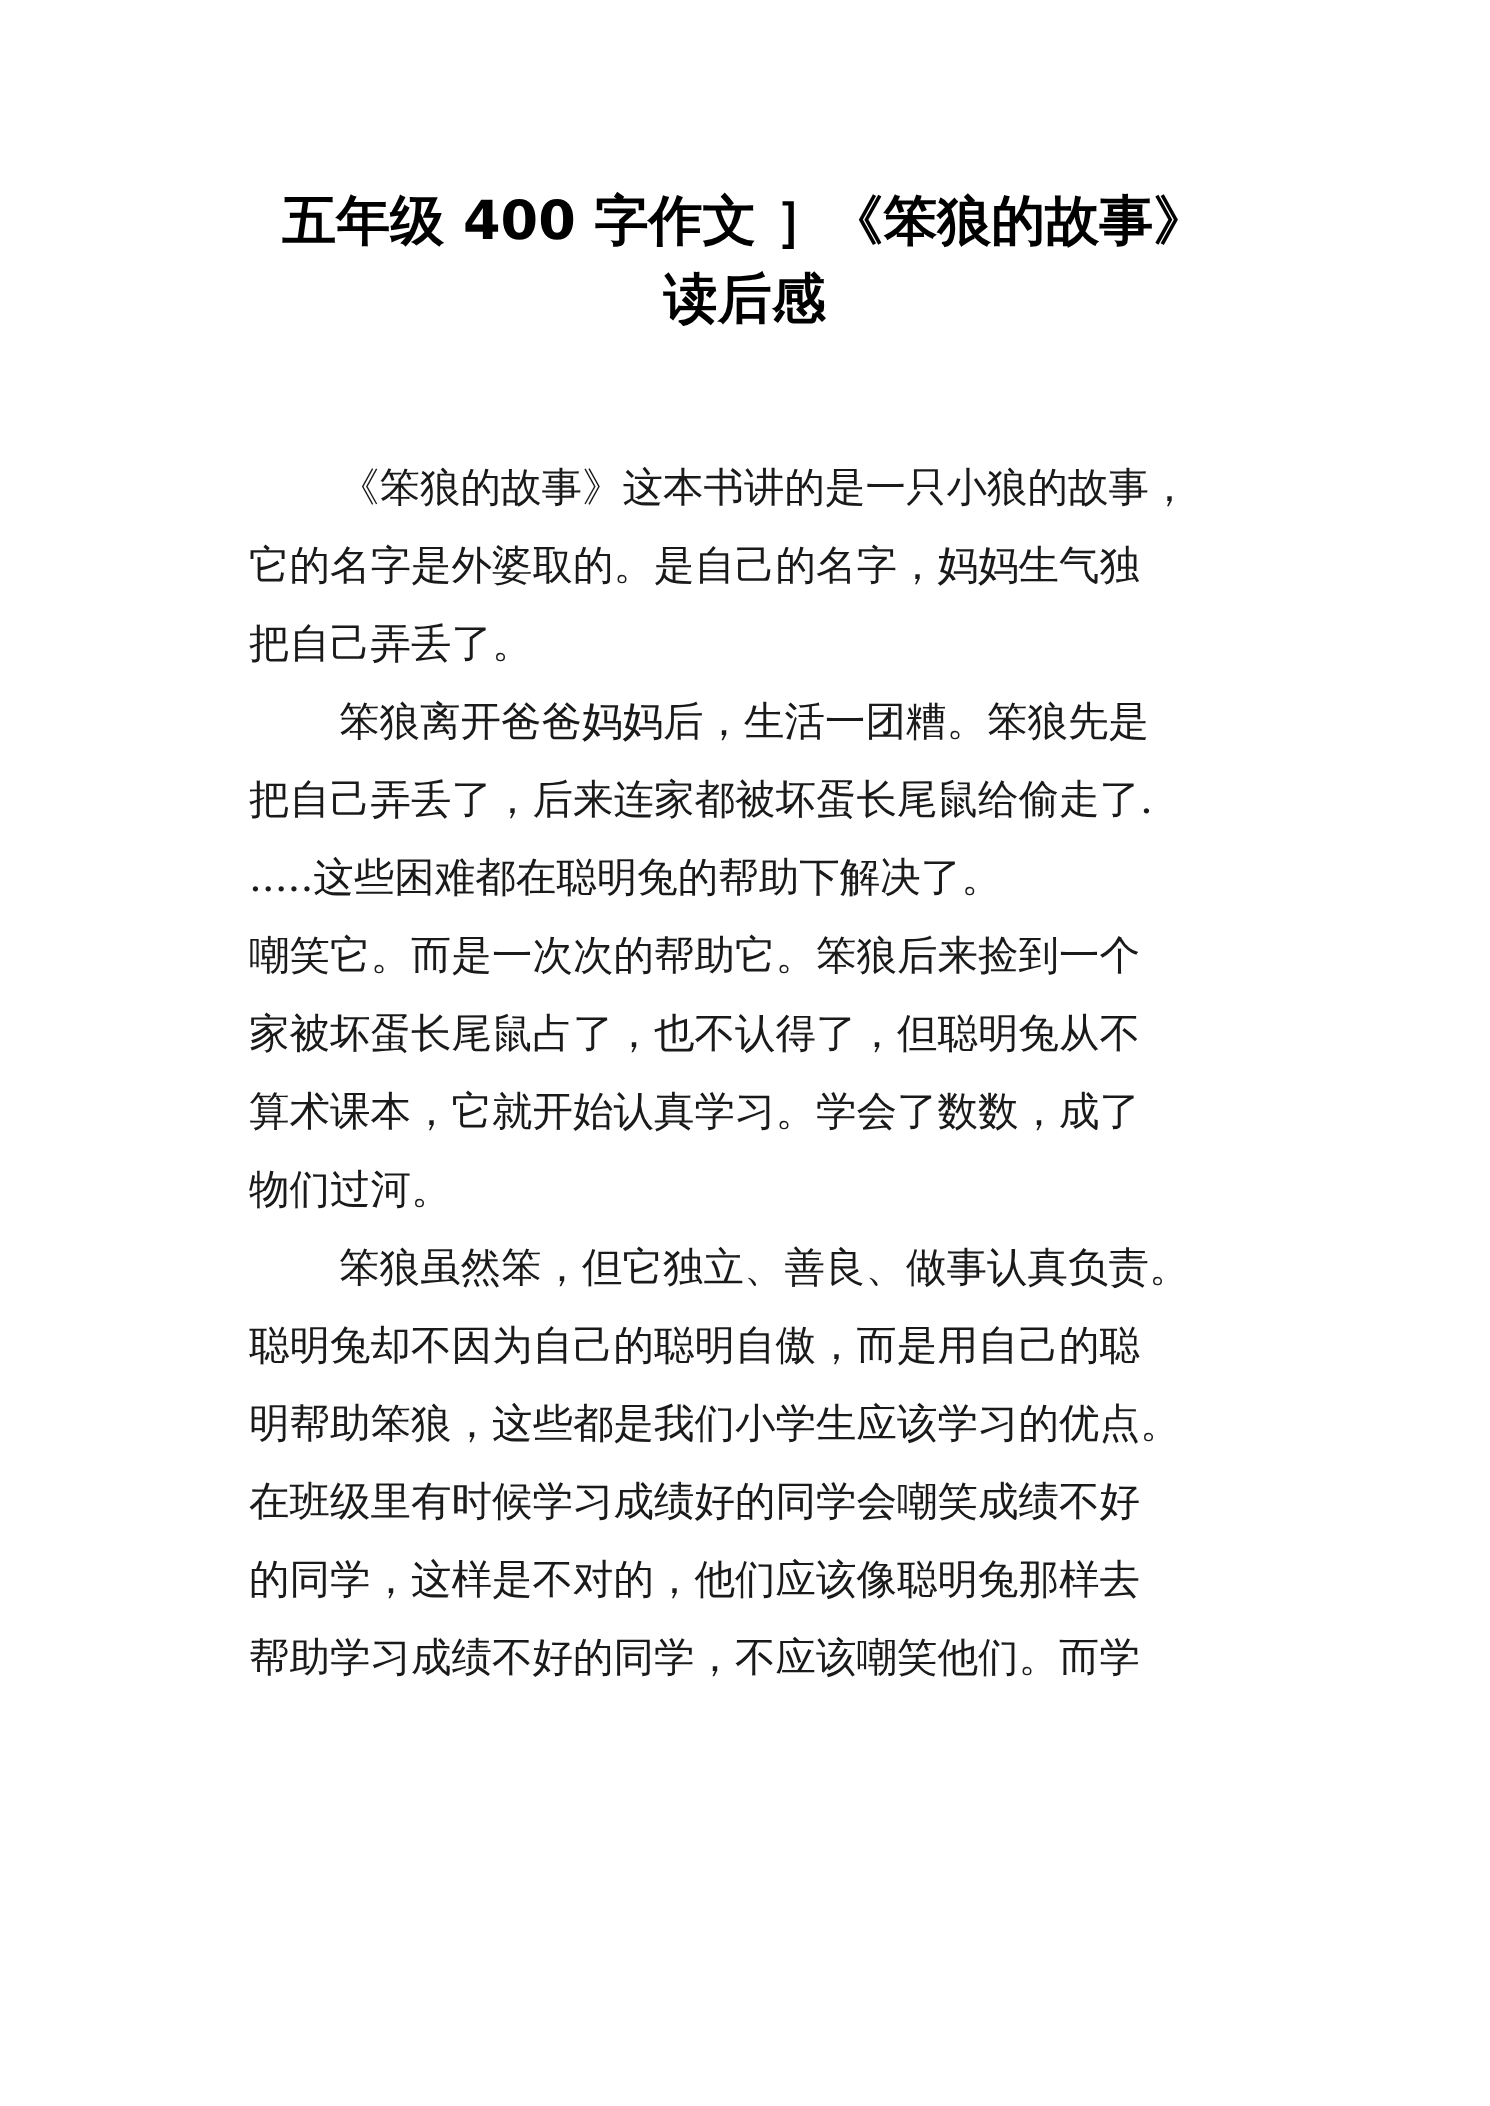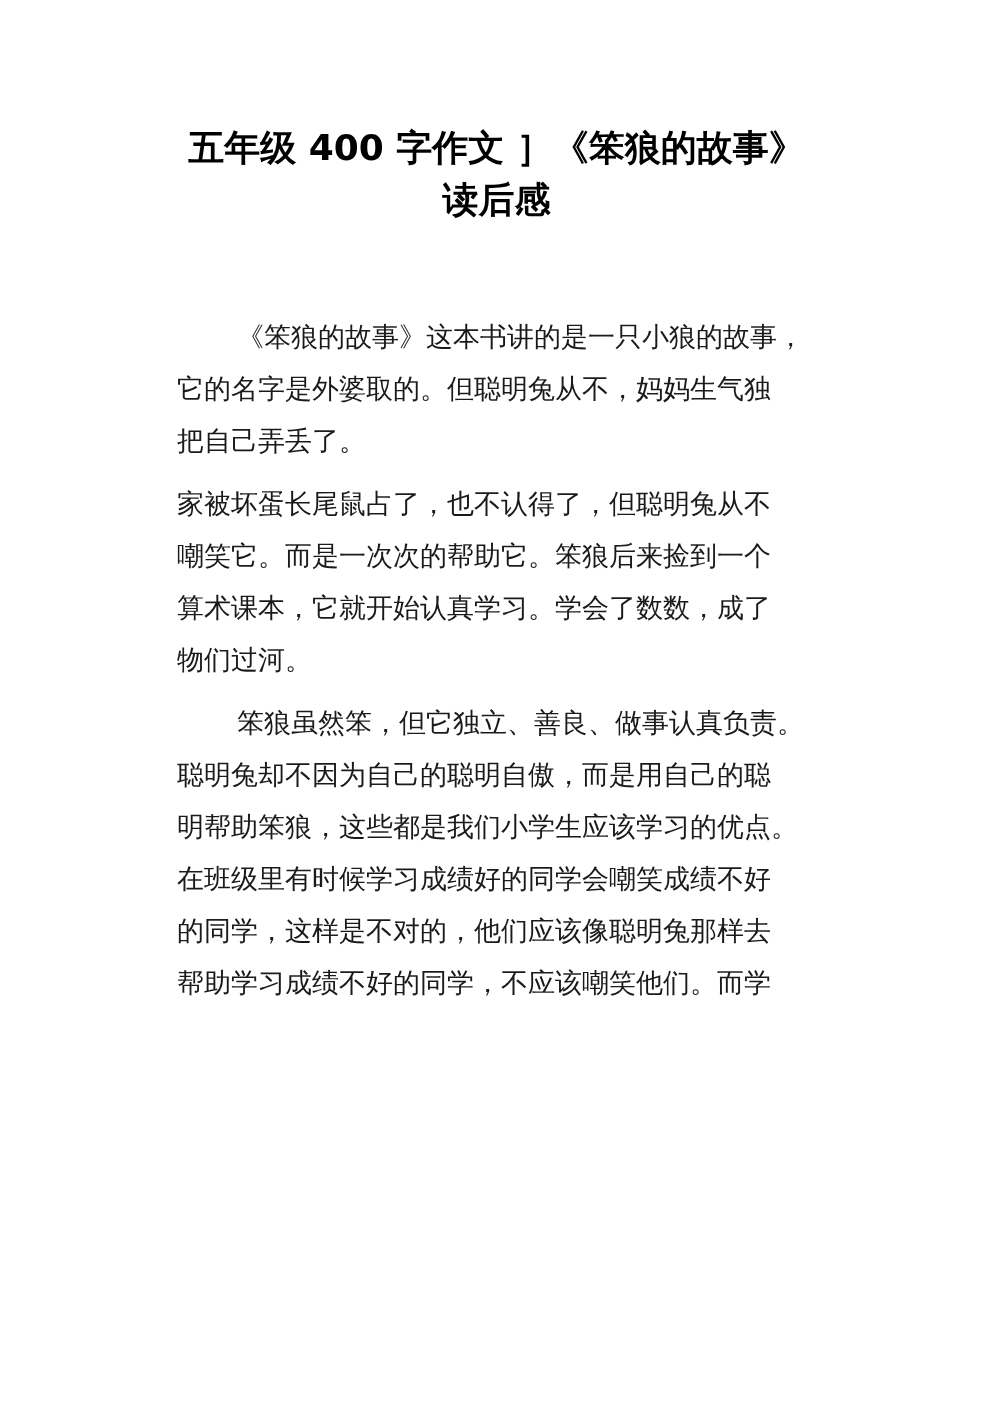--- a/index.html
+++ b/index.html
@@ -44,44 +44,49 @@
       font-size: 27px;
       color: #1a1a1a;
     }
     .line {
       display: block;
       white-space: nowrap;
       height: 52px;
       line-height: 52px;
     }
     .line.indent { padding-left: 60px; }
-    .paragraph { margin: 11px; }
+    .paragraph { margin: 0; }
   </style>
 </head>
 <body>
 
 <div class="page">
 
   <h1 class="title">
     <span class="line">五年级 400 字作文 ］《笨狼的故事》</span>
     <span class="line">读后感</span>
   </h1>
 
   <div class="body">
 
     <div class="paragraph">
       <span class="line indent">《笨狼的故事》这本书讲的是一只小狼的故事，</span>
-      <span class="line">它的名字是外婆取的。但聪明兔从不，妈妈生气独</span>
+      <span class="line">它的名字是外婆取的。是自己的名字，妈妈生气独</span>
       <span class="line">把自己弄丢了。</span>
     </div>
 
+    <div class="paragraph">
+      <span class="line indent">笨狼离开爸爸妈妈后，生活一团糟。笨狼先是</span>
+      <span class="line">把自己弄丢了，后来连家都被坏蛋长尾鼠给偷走了.</span>
+      <span class="line">.....这些困难都在聪明兔的帮助下解决了。</span>
+    </div>
 
     <div class="paragraph">
+      <span class="line">嘲笑它。而是一次次的帮助它。笨狼后来捡到一个</span>
       <span class="line">家被坏蛋长尾鼠占了，也不认得了，但聪明兔从不</span>
-      <span class="line">嘲笑它。而是一次次的帮助它。笨狼后来捡到一个</span>
       <span class="line">算术课本，它就开始认真学习。学会了数数，成了</span>
       <span class="line">物们过河。</span>
     </div>
 
     <div class="paragraph">
       <span class="line indent">笨狼虽然笨，但它独立、善良、做事认真负责。</span>
       <span class="line">聪明兔却不因为自己的聪明自傲，而是用自己的聪</span>
       <span class="line">明帮助笨狼，这些都是我们小学生应该学习的优点。</span>
       <span class="line">在班级里有时候学习成绩好的同学会嘲笑成绩不好</span>
       <span class="line">的同学，这样是不对的，他们应该像聪明兔那样去</span>

